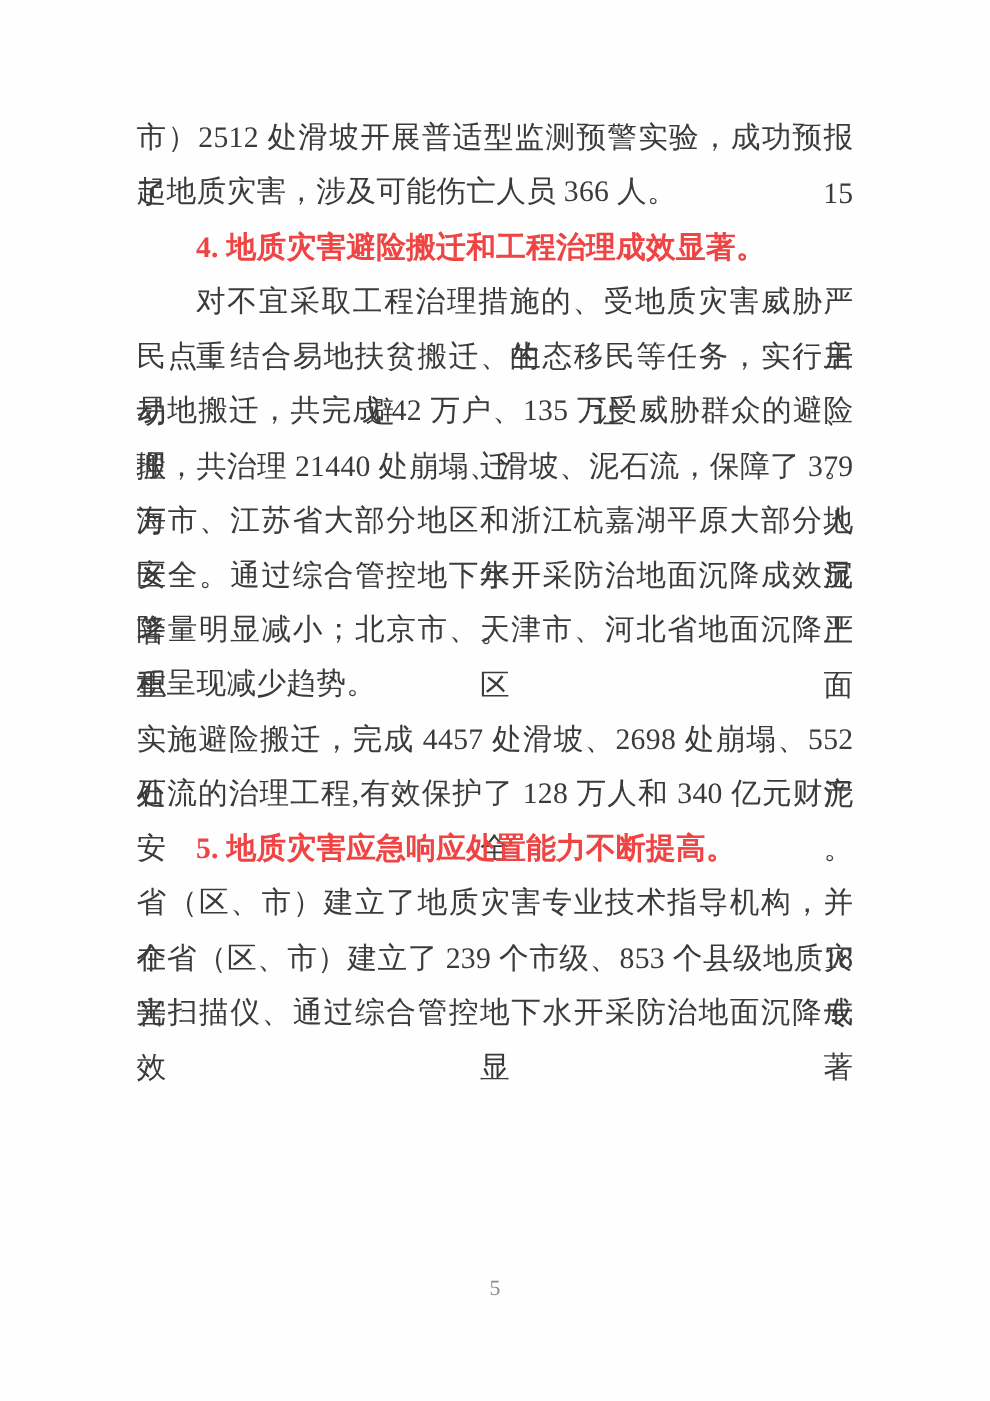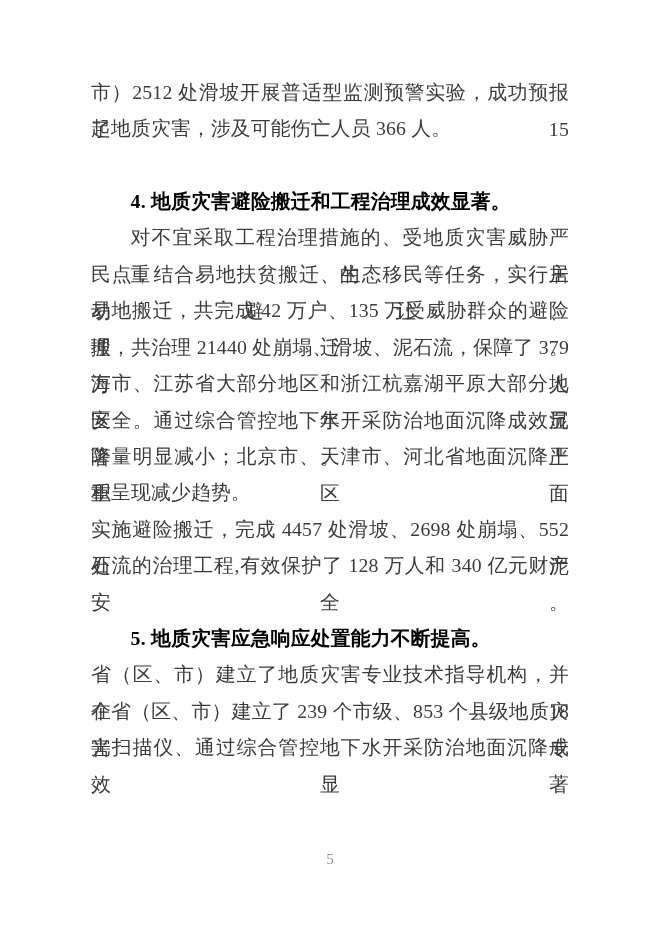--- a/index.html
+++ b/index.html
@@ -27,21 +27,21 @@
     display: block;
     height: 36.45px;
     text-align: left;
     white-space: normal;
   }
   .line.j {
     text-align: justify;
     text-align-last: justify;
   }
   .line.ind { padding-left: 39.6px; }
-  .line.b  { font-weight: bold; color: #000000; margin-top: 36px; }
+  .line.b  { font-weight: bold; color: #ef4444; }
   .page-number {
     position: absolute;
     top: 851px; left: 0;
     width: 100%;
     text-align: center;
     font-size: 14.5px;
     color: #8c8c8c;
   }
 </style>
 </head>

